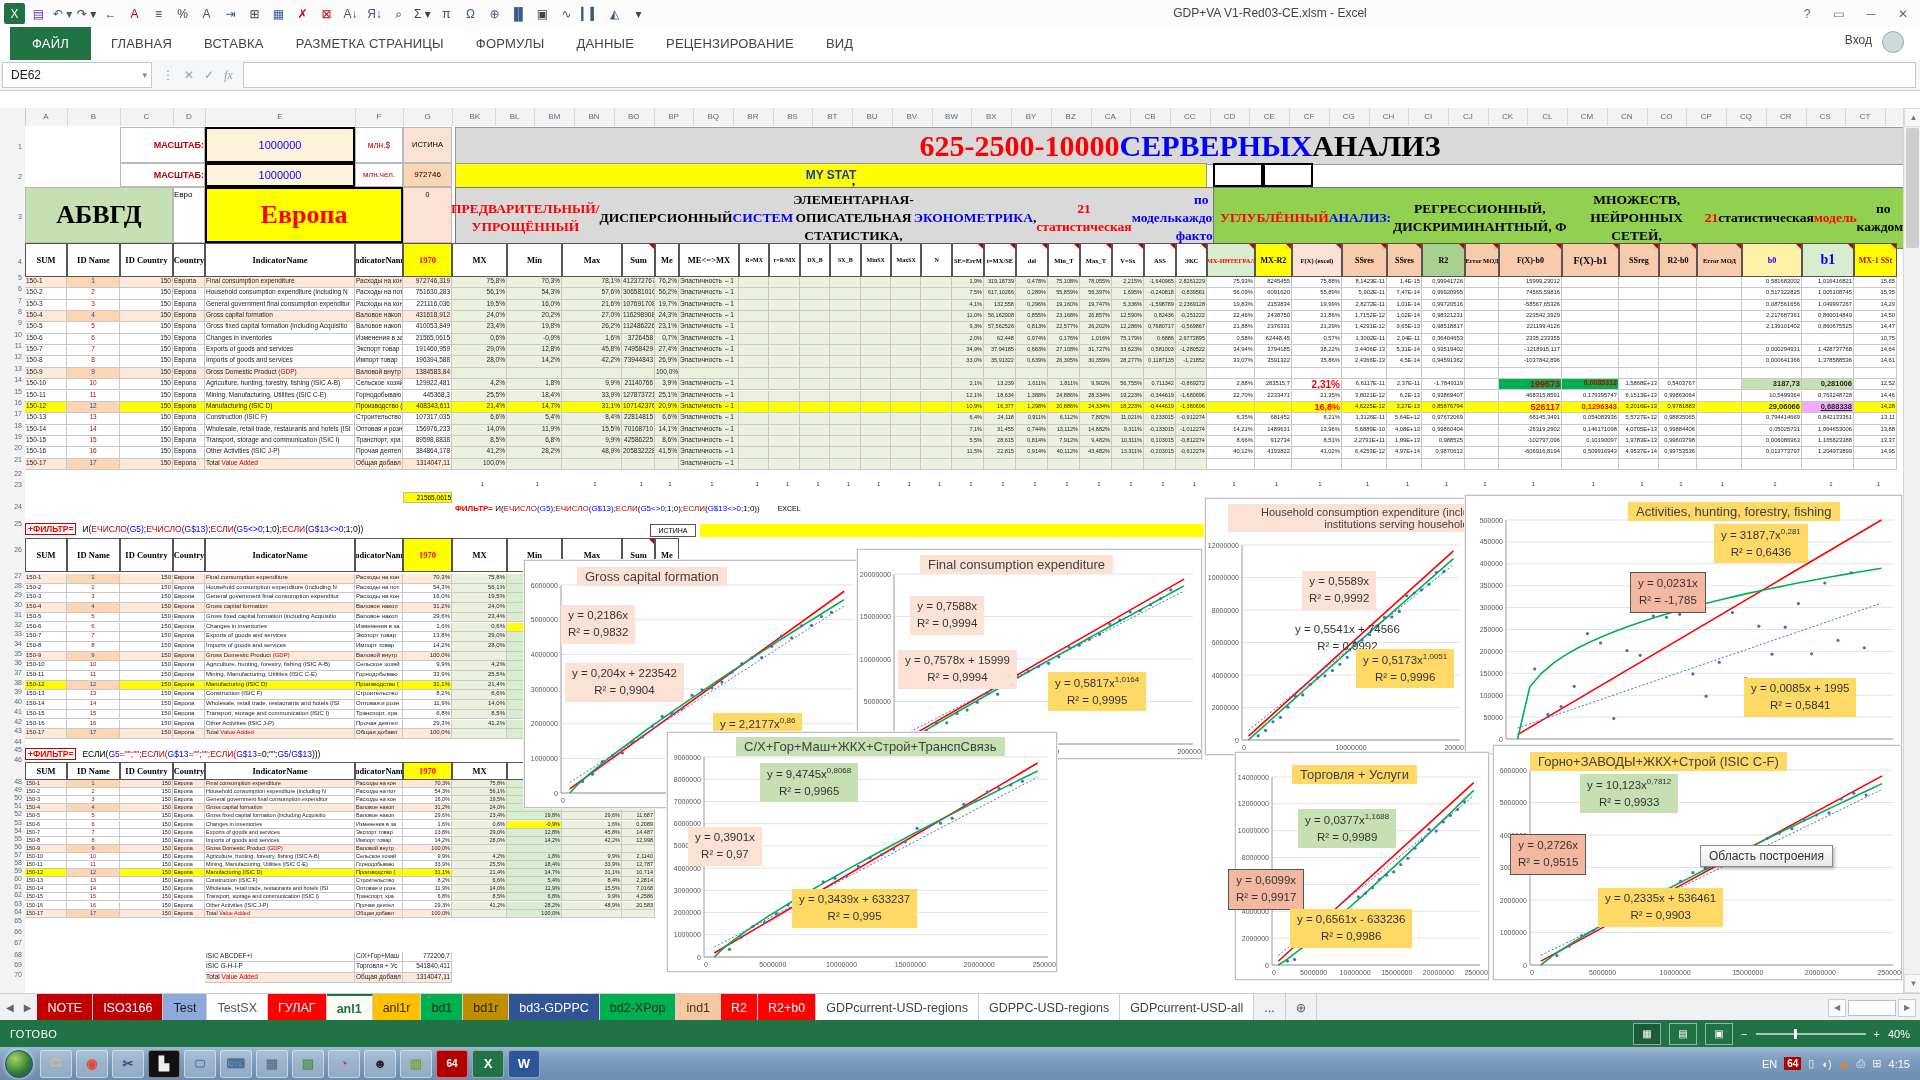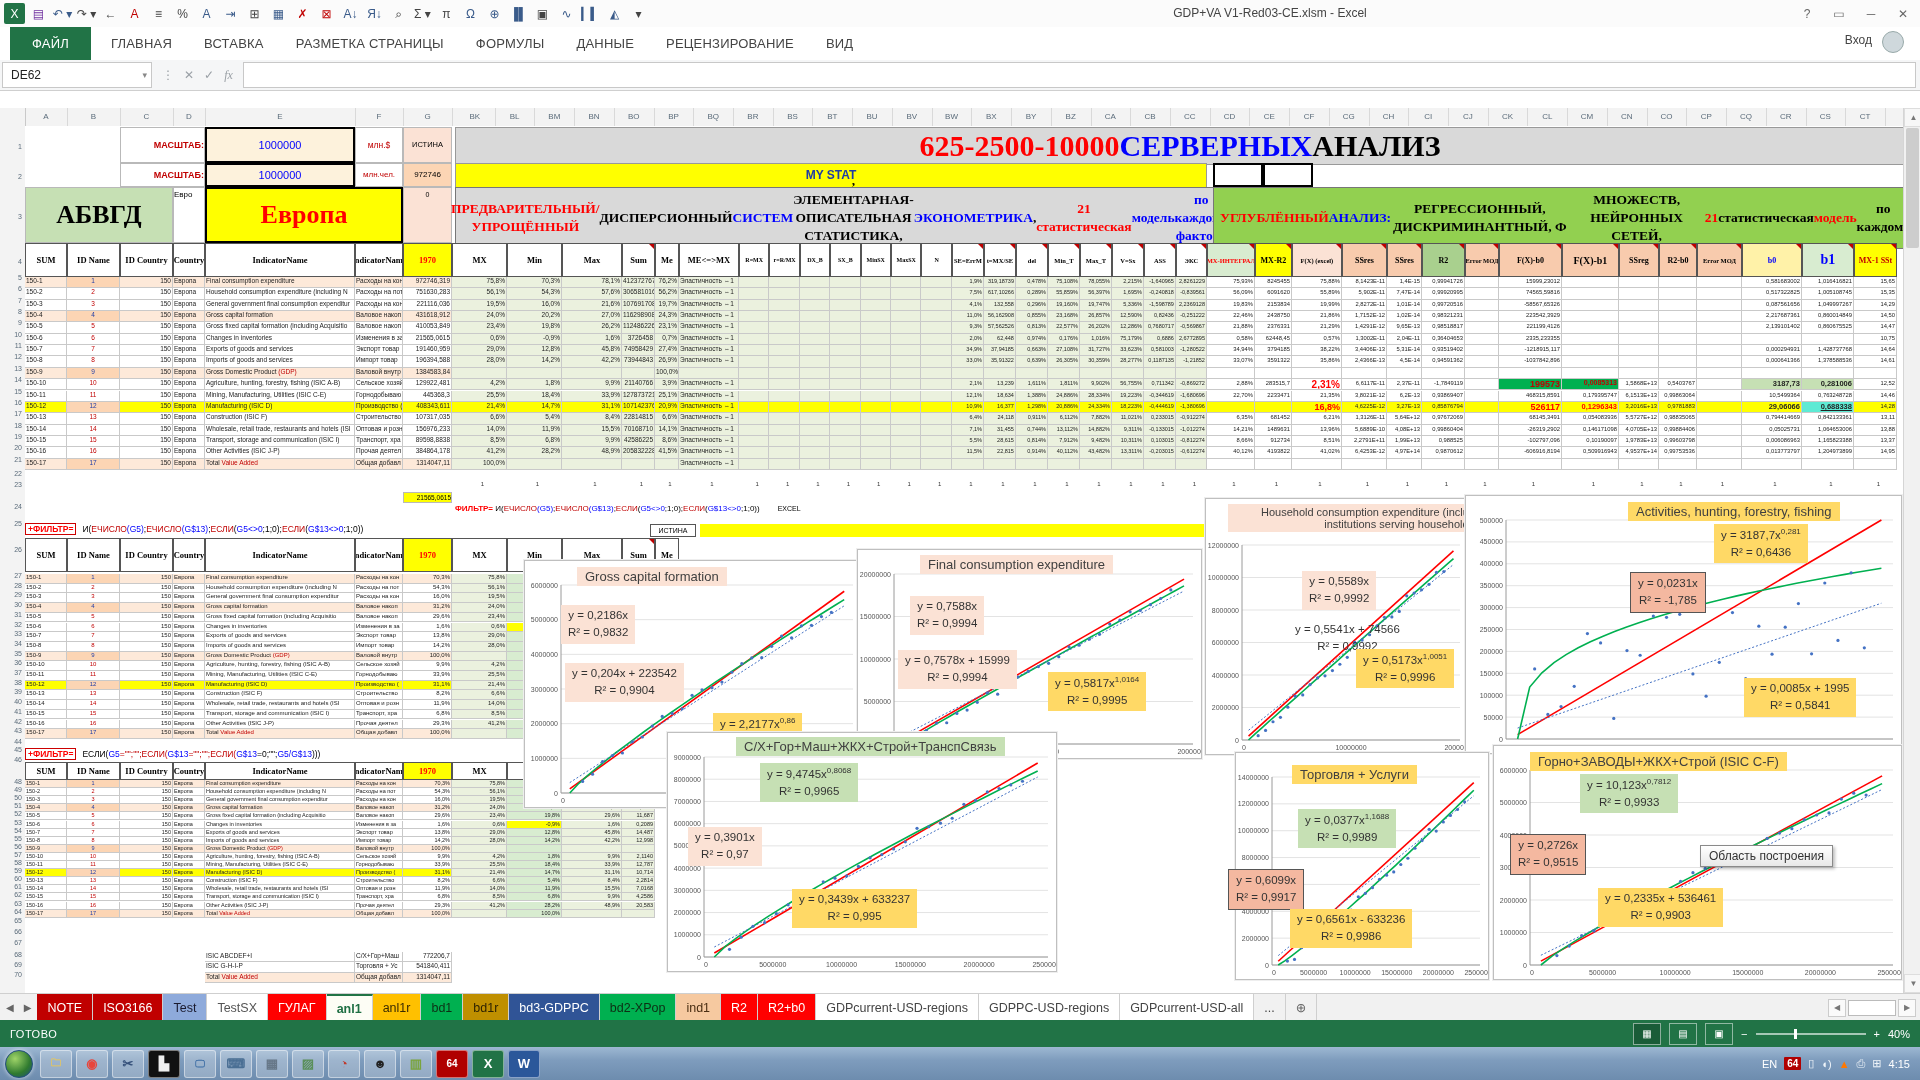--- a/index.html
+++ b/index.html
@@ -978,21 +978,21 @@
         <div class="tc num" style="width: 45px; height: 11.35px; background: rgb(255, 255, 0);"><span style="font-size:5.8px">4,6225E-12</span></div>
         <div class="tc num" style="width: 35px; height: 11.35px; background: rgb(255, 255, 0);"><span style="font-size:5.8px">3,27E-13</span></div>
         <div class="tc num" style="width: 43px; height: 11.35px; background: rgb(255, 255, 0);"><span style="font-size:5.8px">0,85876794</span></div>
         <div class="tc num" style="width: 34px; height: 11.35px; background: rgb(255, 255, 0);"><span style="font-size:5.8px"></span></div>
         <div class="tc num" style="width: 63px; height: 11.35px; background: rgb(255, 255, 0);"><span style="color:#ff0000;font-weight:bold;font-size:9px">526117</span></div>
         <div class="tc num" style="width: 57px; height: 11.35px; background: rgb(255, 255, 0);"><span style="color:#ff0000;font-weight:bold;font-size:7.5px">0,1296343</span></div>
         <div class="tc num" style="width: 40px; height: 11.35px; background: rgb(255, 255, 0);"><span style="font-size:5.8px">3,2016E+13</span></div>
         <div class="tc num" style="width: 38px; height: 11.35px; background: rgb(255, 255, 0);"><span style="font-size:5.8px">0,9781883</span></div>
         <div class="tc num" style="width: 45px; height: 11.35px; background: rgb(255, 255, 0);"><span style="font-size:5.8px"></span></div>
         <div class="tc num" style="width: 60px; height: 11.35px; background: rgb(255, 255, 0);"><span style="font-weight:bold;font-size:7.5px">29,06066</span></div>
-        <div class="tc num" style="width: 52px; height: 11.35px; background: #5eead4; text-decoration: underline;"><span style="font-weight:bold;font-size:7.5px">0,688338</span></div>
+        <div class="tc num" style="width: 52px; height: 11.35px; background: #f0abfc; text-decoration: underline;"><span style="font-weight:bold;font-size:7.5px">0,688338</span></div>
         <div class="tc num" style="width: 43px; height: 11.35px; background: rgb(255, 255, 0);"><span style="font-size:5.8px">14,28</span></div>
       </div>
       <div class="trow" style="top: 287.2px; height: 11.35px;">
         <div class="tc " style="width: 42px; height: 11.35px; background: rgb(255, 255, 255);">150-13</div>
         <div class="tc ctr red-t" style="width: 53px; height: 11.35px; background: rgb(255, 255, 255);">13</div>
         <div class="tc num" style="width: 53px; height: 11.35px; background: rgb(255, 255, 255);">150</div>
         <div class="tc " style="width: 32px; height: 11.35px; background: rgb(255, 255, 255);">Европа</div>
         <div class="tc " style="width: 150px; height: 11.35px; background: rgb(255, 255, 255);">Construction (ISIC F)</div>
         <div class="tc " style="width: 48px; height: 11.35px; background: rgb(255, 255, 255);">Строительство</div>
         <div class="tc num" style="width: 49px; height: 11.35px; background: rgb(255, 255, 255);">107317,035</div>

